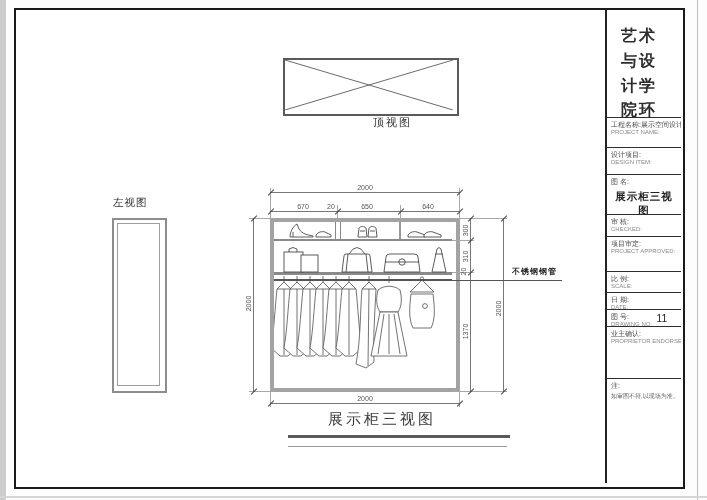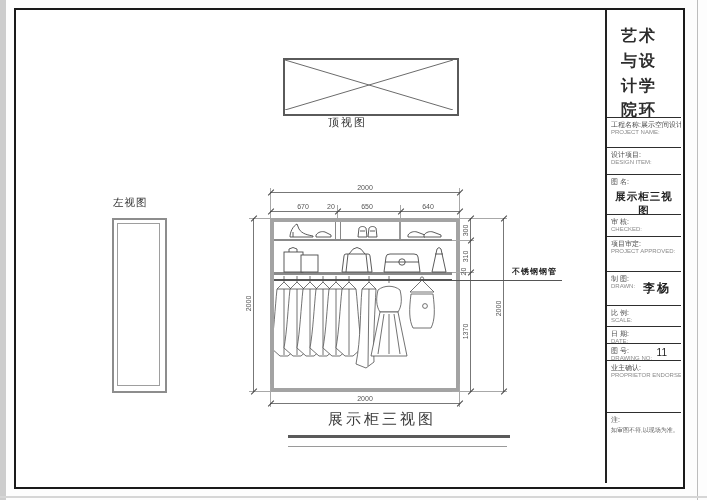--- a/index.html
+++ b/index.html
@@ -42,21 +42,21 @@
   <div class="abs" style="left:0;top:496px;width:707px;height:2px;background:#d6d6d6;"></div>
 
   <div class="abs frame" style="left:14px;top:8px;width:667px;height:477px;"></div>
 
   <div class="abs" style="left:283px;top:58px;width:172px;height:54px;border:2px solid #5a5a5a;background:#fff;">
     <svg width="168" height="50" viewBox="0 0 168 50">
       <line x1="0" y1="0" x2="168" y2="50" stroke="#6b6b6b" stroke-width="1"></line>
       <line x1="168" y1="0" x2="0" y2="50" stroke="#6b6b6b" stroke-width="1"></line>
     </svg>
   </div>
-  <div class="viewlabel" style="left:328px;top:115px;width:84px;text-align:left;font-size:11px;letter-spacing:2px;">顶视图</div>
+  <div class="viewlabel" style="left:328px;top:115px;width:84px;text-align:right;font-size:11px;letter-spacing:2px;">顶视图</div>
 
   <div class="viewlabel" style="left:113px;top:196px;font-size:10.5px;letter-spacing:1px;">左视图</div>
   <div class="abs dblrect" style="left:112px;top:218px;width:51px;height:171px;background:#fff;">
     <div class="abs dblrect-in" style="left:3px;top:3px;width:41px;height:161px;"></div>
   </div>
 
   <div class="abs wall" style="left:270px;top:218px;width:182px;height:166px;"></div>
 
   <div class="abs" style="left:274px;top:239px;width:178px;height:2px;background:#8a8a8a;"></div>
   <div class="abs" style="left:274px;top:272px;width:178px;height:3px;background:#8a8a8a;"></div>
@@ -255,25 +255,20 @@
     <div class="tb-cell" style="height:22px;">
       <div class="cn">审  核:</div>
       <div class="en">CHECKED:</div>
     </div>
 
     <div class="tb-cell" style="height:35px;">
       <div class="cn">项目审定:</div>
       <div class="en">PROJECT APPROVED:</div>
     </div>
 
-    <div class="tb-cell" style="height:34px;">
-      <div class="cn">制  图:</div>
-      <div class="en">DRAWN:</div>
-      <div class="tb-name">李杨</div>
-    </div>
 
     <div class="tb-cell" style="height:21px;">
       <div class="cn">比  例:</div>
       <div class="en">SCALE:</div>
     </div>
 
     <div class="tb-cell" style="height:17px;">
       <div class="cn">日  期:</div>
       <div class="en">DATE:</div>
     </div>

